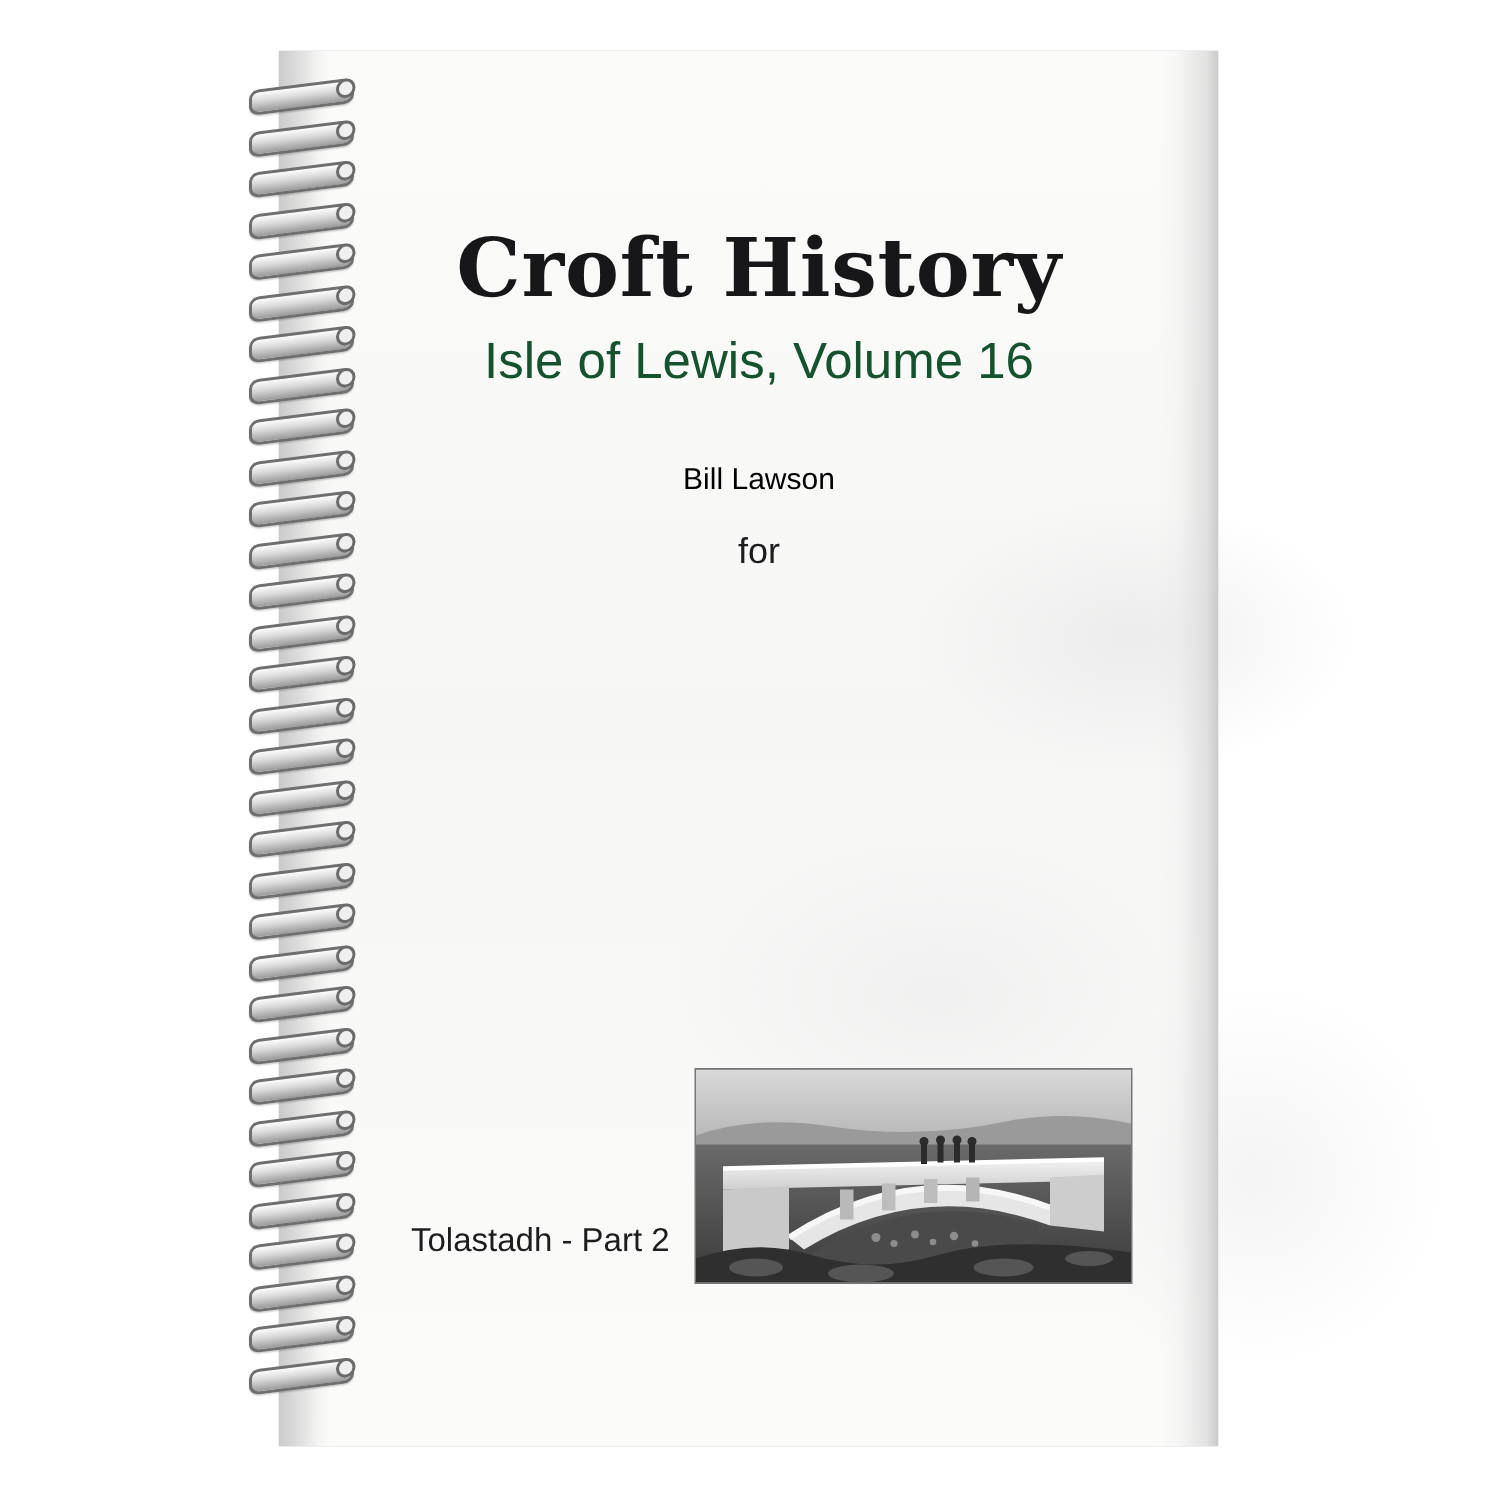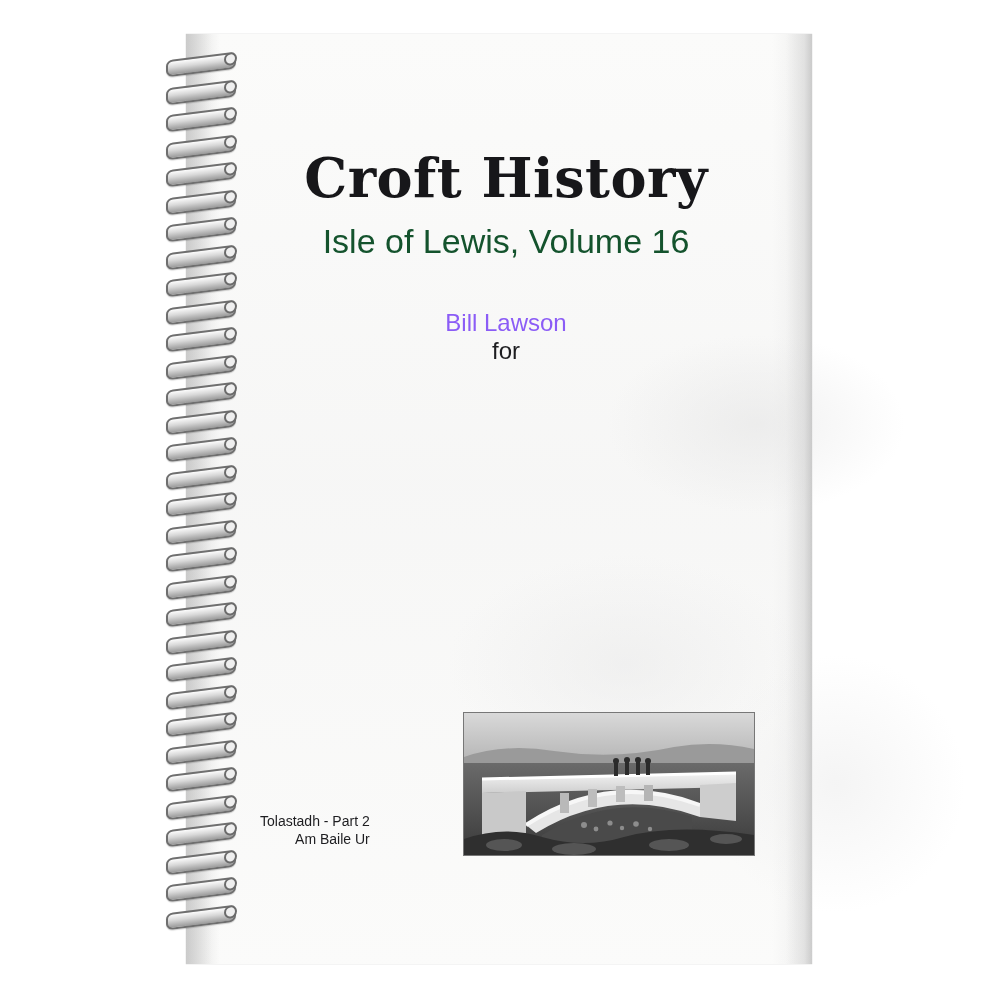--- a/index.html
+++ b/index.html
@@ -122,24 +122,25 @@
     color: #17171a;
   }
   .title-sub {
     margin-top: 12px;
     font-size: 34px;
     font-weight: 400;
     color: #14532d;
   }
   .author {
     margin-top: 48px;
-    font-size: 24px;
-    color: #8b5cf6;
+    font-size: 20px;
+    color: #000000;
   }
   .for-word {
+    margin-top: 22px;
     font-size: 24px;
     color: #1d1d20;
   }
   .org {
     margin-top: 22px;
     font-size: 25px;
     color: #1d1d20;
   }
 
   
@@ -151,26 +152,26 @@
     height: 142px;
     background: #8e8e8e;
     overflow: hidden;
     box-shadow: 0 0 0 1px #777;
   }
   .photo svg { display: block; }
 
   
   .caption {
     position: absolute;
-    left: 74px;
+    left: 88px;
     top: 778px;
-    font-size: 14px;
+    font-size: 22px;
     line-height: 1.32;
     color: #1d1d20;
-    text-align: right;
+    text-align: center;
   }
 </style>
 </head>
 <body>
 
 <div id="stage">
 
   <div class="cover">
     <div class="punch-strip"></div>
     <div class="blotch b1"></div>
@@ -250,21 +251,20 @@
           <circle cx="146" cy="110" r="2.6"></circle>
           <circle cx="158" cy="115" r="2.2"></circle>
           <circle cx="172" cy="111" r="2.8"></circle>
           <circle cx="186" cy="116" r="2.2"></circle>
         </g>
       </svg>
     </div>
 
     <div class="caption">
       <div>Tolastadh - Part 2</div>
-      <div>Am Baile Ur</div>
     </div>
   </div>
 
   <div class="spiral" id="spiral">
       <div class="coil" style="top: 0px;">
         <i></i>
       </div>
       <div class="coil" style="top: 27.5px;">
         <i></i>
       </div>

